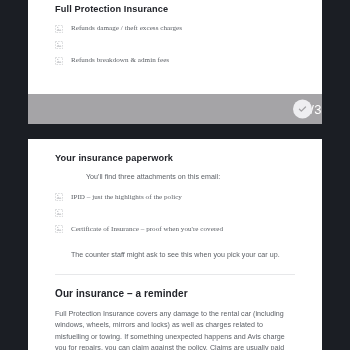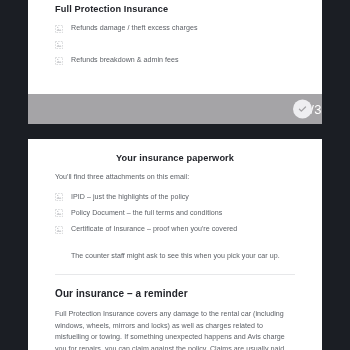--- a/index.html
+++ b/index.html
@@ -55,41 +55,40 @@
     letter-spacing: 0.12px;
     line-height: 1.2;
   }
 
   #card-insurance-summary .card-title {
     padding-top: 22px;
   }
 
   #card-paperwork .card-title {
     padding-top: 14px;
-    text-align: center;
   }
 
   .section-title {
     font-size: 10px;
     font-weight: bold;
     color: #22242a;
     letter-spacing: 0.1px;
     padding-top: 13px;
     line-height: 1.2;
   }
 
   
   .para {
     font-size: 7.1px;
     line-height: 1.62;
     color: #5c6066;
     letter-spacing: 0.04px;
   }
 
-  .para.lead { padding-top: 8px; }
+  .para.lead { padding-top: 8px; margin-left: 31px; }
   .para.tail { padding-top: 9px; margin-left: 16px; }
   .para.body-block { padding-top: 9px; }
 
   
   .bullet-list {
     list-style: none;
     padding-top: 9px;
   }
 
   .bullet-item {
@@ -107,20 +106,21 @@
     position: relative;
     opacity: .55;
   }
   .bullet-icon svg { display: block; width: 8px; height: 8px; }
 
   .bullet-text {
     font-size: 7.1px;
     line-height: 1.25;
     color: #5c6066;
     letter-spacing: 0.04px;
+    font-family: Liberation Serif, serif;
   }
 
   
   .divider {
     height: 1px;
     background: #e7e8ea;
     margin-top: 12px;
   }
 
   
@@ -237,21 +237,20 @@
         </li>
 
         <li class="bullet-item">
           <span class="bullet-icon">
             <svg viewBox="0 0 16 16">
               <rect x="0.8" y="0.8" width="14.4" height="14.4" fill="none" stroke="#8d9096" stroke-width="1.3" stroke-dasharray="3.2 2.2"></rect>
               <path d="M3 11.6 L6.2 7.6 L8.6 10.2 L10.4 8.4 L13 11.6 Z" fill="#8d9096"></path>
               <circle cx="5.4" cy="4.9" r="1.25" fill="#8d9096"></circle>
             </svg>
           </span>
-          <span class="bullet-text">Policy Document – the full terms and conditions</span>
         </li>
 
         <li class="bullet-item">
           <span class="bullet-icon">
             <svg viewBox="0 0 16 16">
               <rect x="0.8" y="0.8" width="14.4" height="14.4" fill="none" stroke="#8d9096" stroke-width="1.3" stroke-dasharray="3.2 2.2"></rect>
               <path d="M3 11.6 L6.2 7.6 L8.6 10.2 L10.4 8.4 L13 11.6 Z" fill="#8d9096"></path>
               <circle cx="5.4" cy="4.9" r="1.25" fill="#8d9096"></circle>
             </svg>
           </span>

